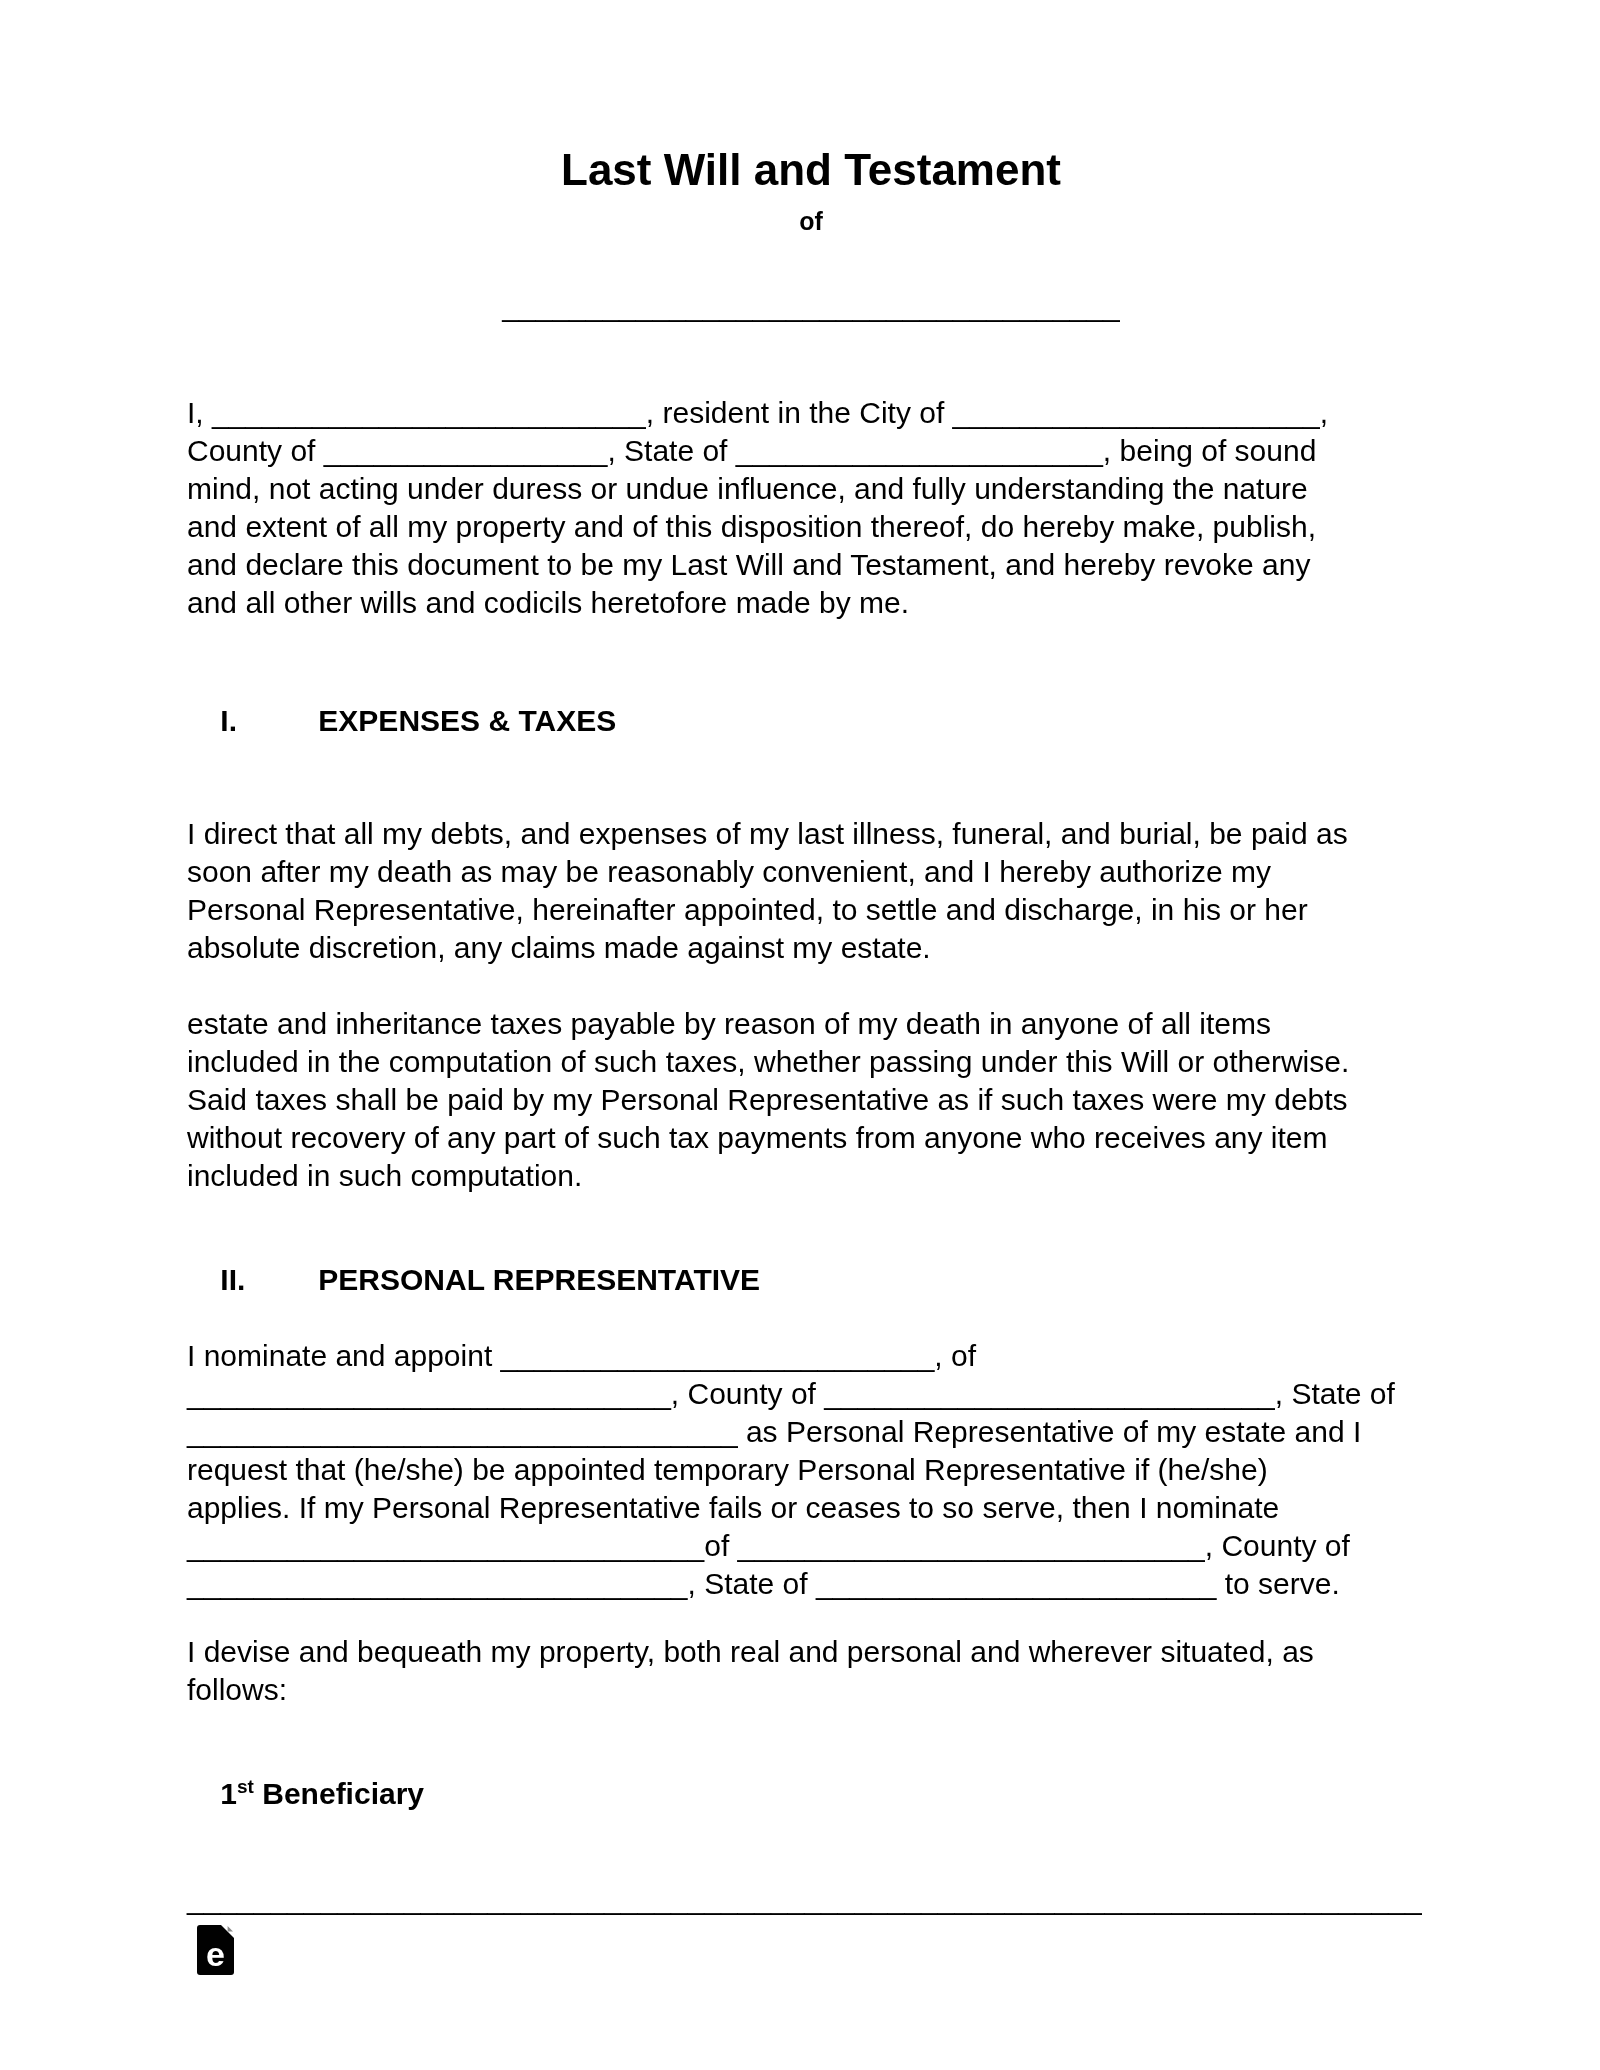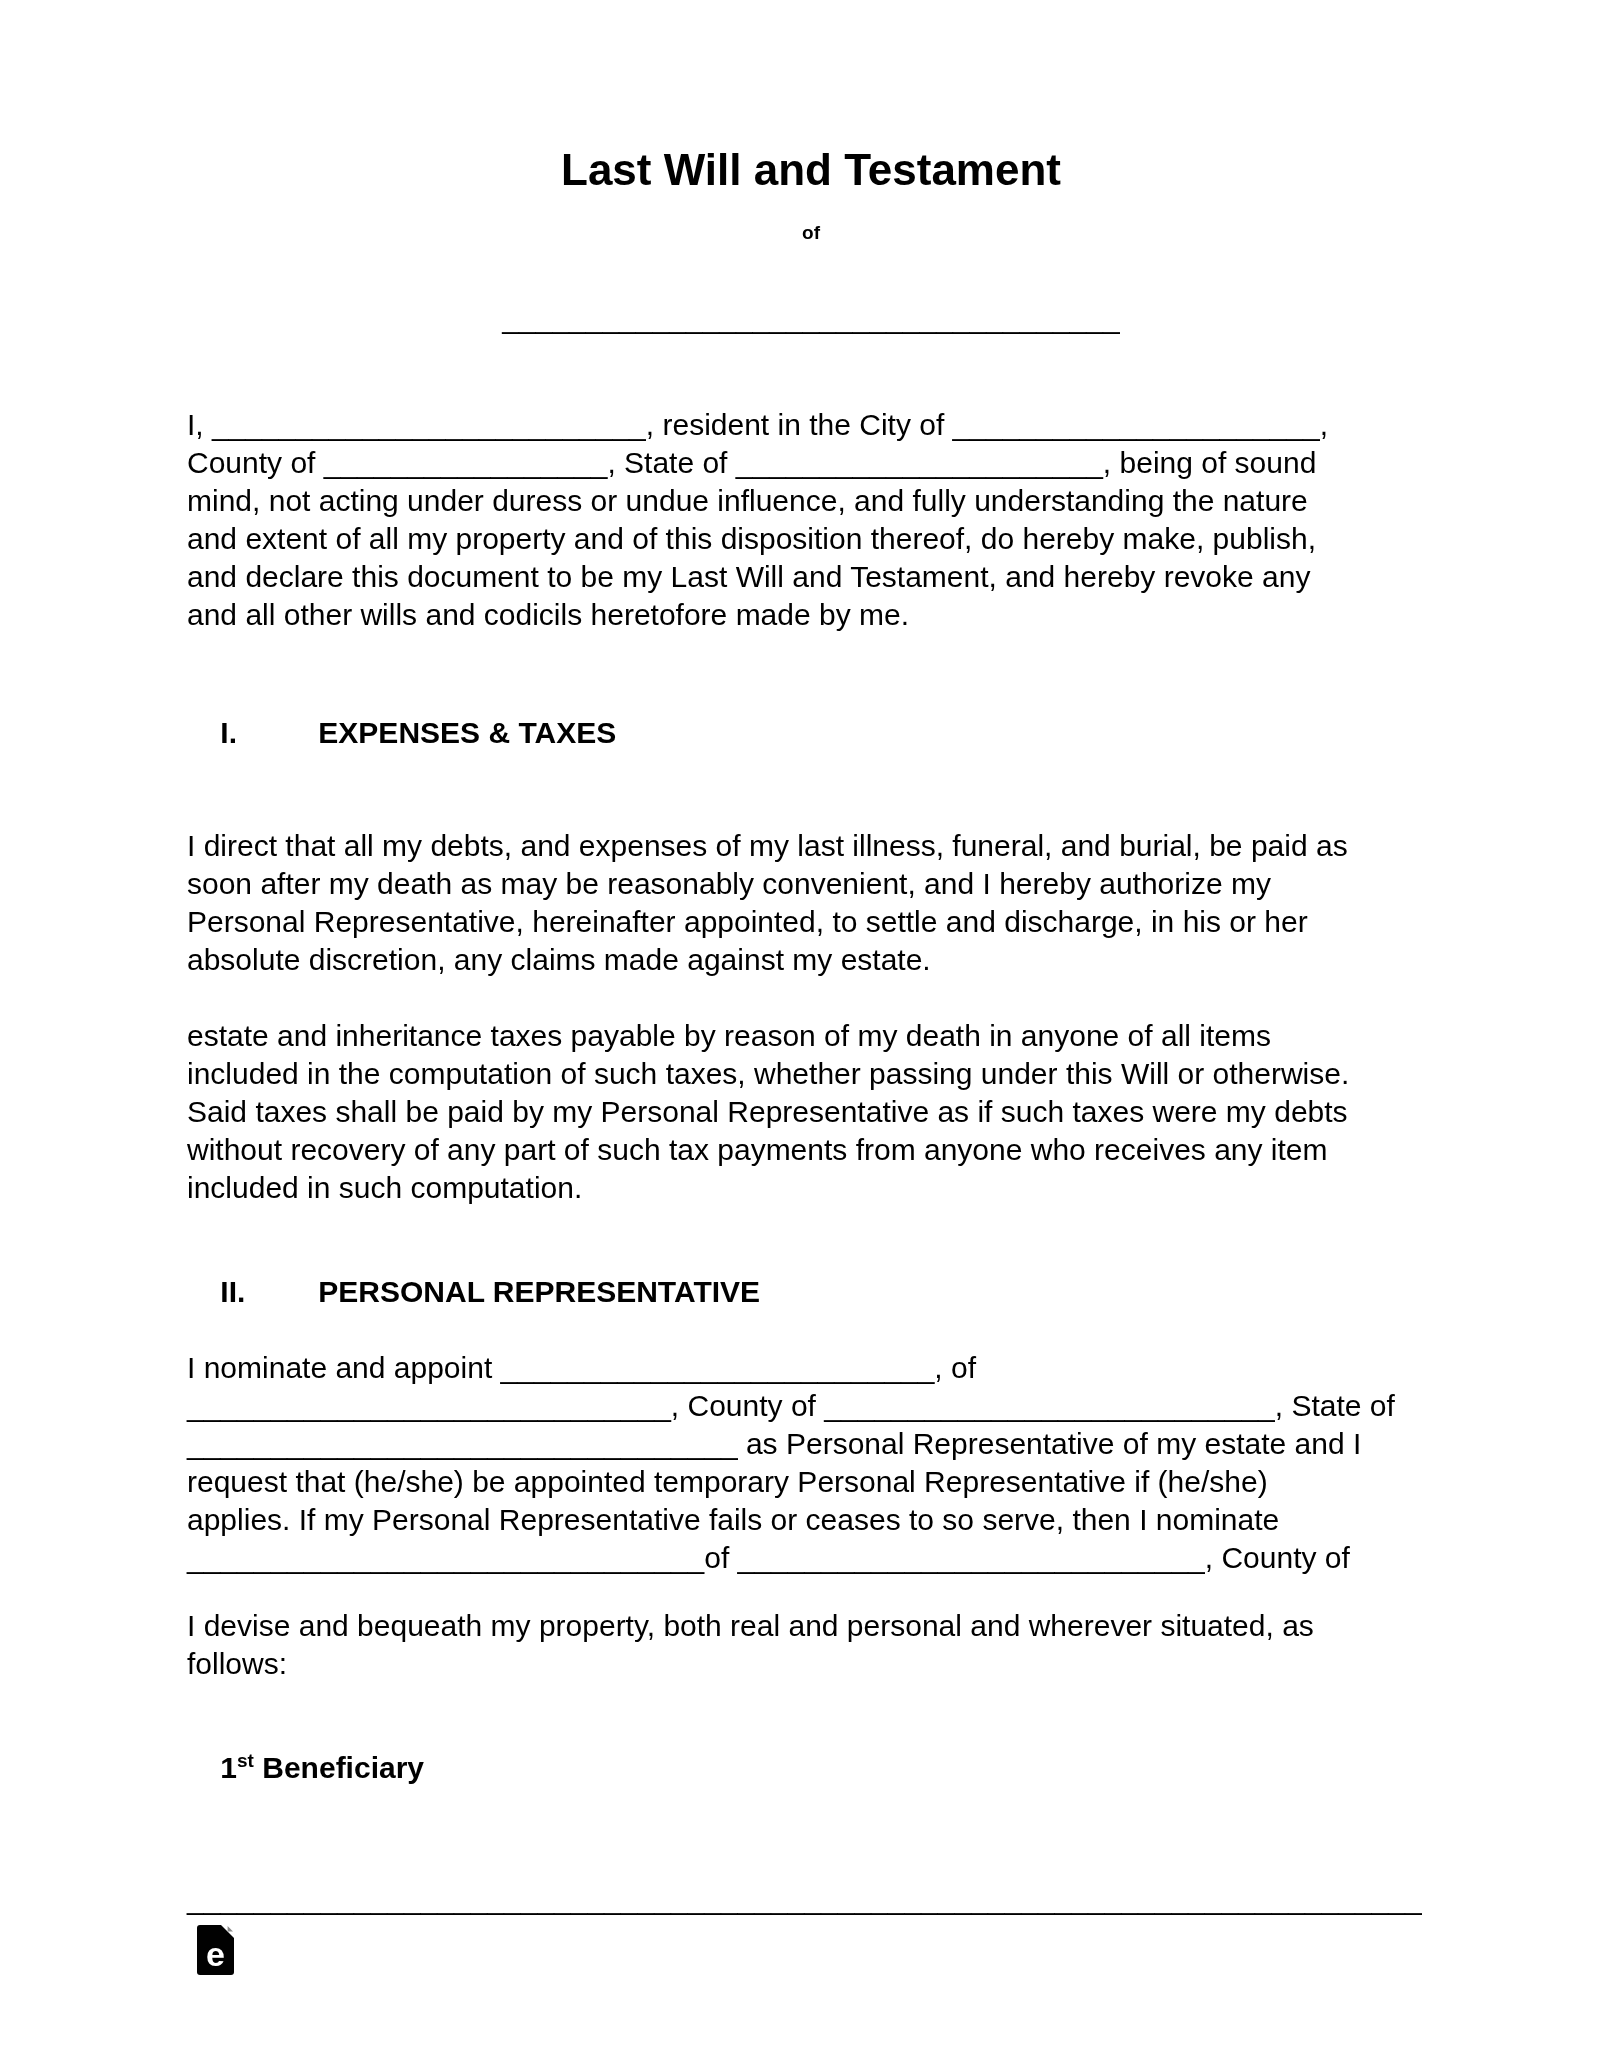--- a/index.html
+++ b/index.html
@@ -21,24 +21,24 @@
   }
   .doc-title {
     text-align: center;
     font-size: 44px;
     font-weight: bold;
     line-height: 50px;
     white-space: pre;
   }
   .doc-subtitle {
     text-align: center;
-    font-size: 19px;
+    font-size: 25px;
     font-weight: bold;
     line-height: 36px;
-    margin-top: 20px;
+    margin-top: 8px;
     white-space: pre;
   }
   .name-blank-line {
     text-align: center;
     font-size: 30px;
     line-height: 38px;
     margin-top: 48px;
     white-space: pre;
   }
   .para {
@@ -172,20 +172,21 @@
     <span class="sec-num">II.</span><span>PERSONAL REPRESENTATIVE</span>
   </div>
 
   <div class="para p-representative">
     <div class="line">I nominate and appoint __________________________, of</div>
     <div class="line">_____________________________, County of ___________________________, State of</div>
     <div class="line">_________________________________ as Personal Representative of my estate and I</div>
     <div class="line">request that (he/she) be appointed temporary Personal Representative if (he/she)</div>
     <div class="line">applies. If my Personal Representative fails or ceases to so serve, then I nominate</div>
     <div class="line">_______________________________of ____________________________, County of</div>
+    <div class="line">______________________________, State of ________________________ to serve.</div>
   </div>
 
 
   <div class="para p-disposition">
     <div class="line">I devise and bequeath my property, both real and personal and wherever situated, as</div>
     <div class="line">follows:</div>
   </div>
 
   <div class="beneficiary-heading">
     <span>1</span><sup>st</sup><span> Beneficiary</span>

